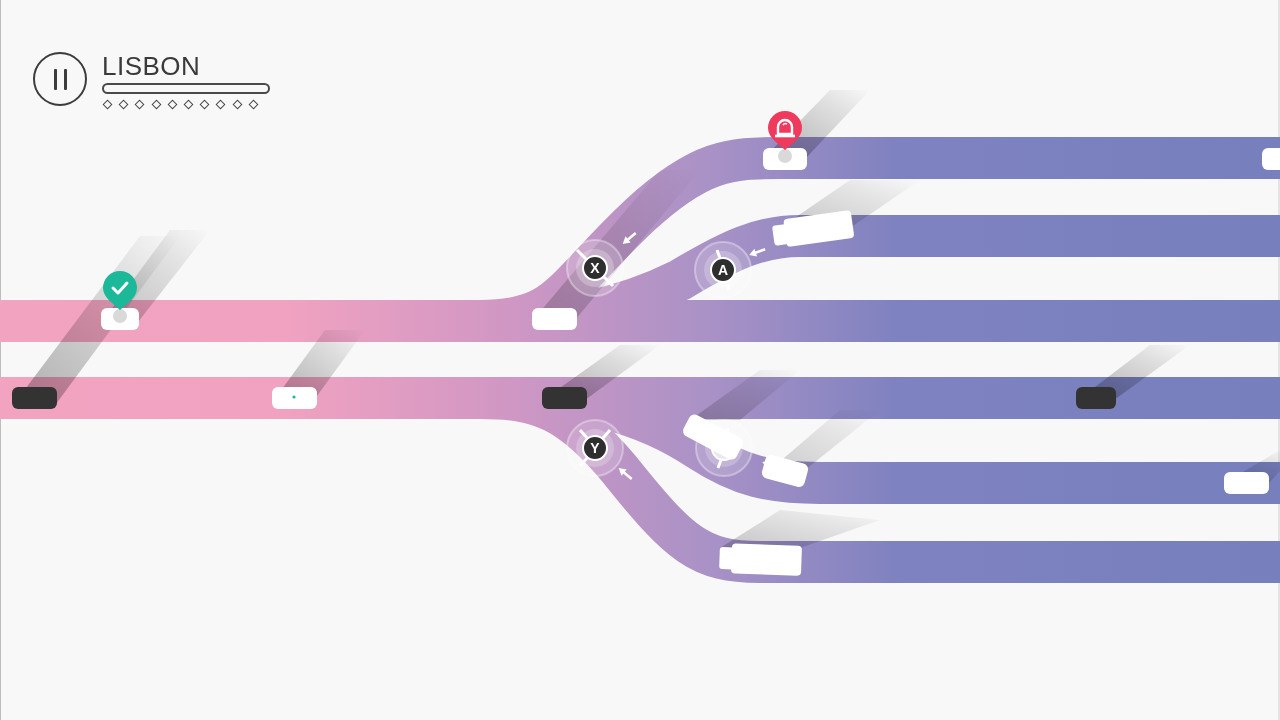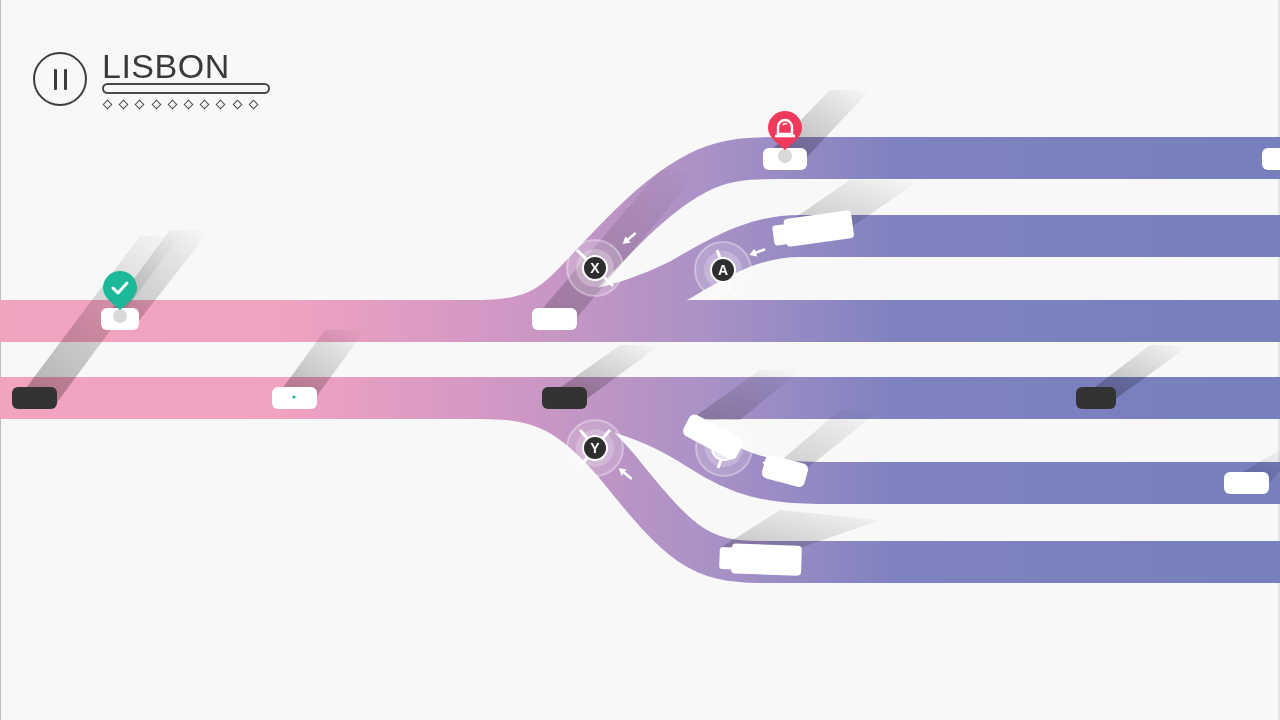--- a/index.html
+++ b/index.html
@@ -19,21 +19,21 @@
       border: 2.5px solid #3c3c3c; border-radius: 50%; box-sizing: border-box;
       cursor: pointer;
     }
     .pause-btn .bar {
       position: absolute; top: 15px; width: 3px; height: 21px; background: #3c3c3c; border-radius: 1px;
     }
     .pause-btn .bar.l { left: 19px; }
     .pause-btn .bar.r { left: 29px; }
     .level-title {
       position: absolute; left: 69px; top: 0px;
-      font-size: 34px; letter-spacing: 0.5px; color: #3a3a3a; line-height: 28px;
+      font-size: 26px; letter-spacing: 0.5px; color: #3a3a3a; line-height: 28px;
       white-space: nowrap;
     }
     .progress-bar {
       position: absolute; left: 69px; top: 31px; width: 168px; height: 11px;
       border: 2px solid #4a4a4a; border-radius: 7px; box-sizing: border-box; background: #f8f8f8;
     }
     .progress-fill { height: 100%; width: 0%; background: #4a4a4a; border-radius: 5px; }
     .diamonds { position: absolute; left: 71px; top: 49px; display: flex; gap: 9.2px; }
     .diamond {
       width: 5px; height: 5px; border: 1.6px solid #4a4a4a; transform: rotate(45deg); box-sizing: content-box;

